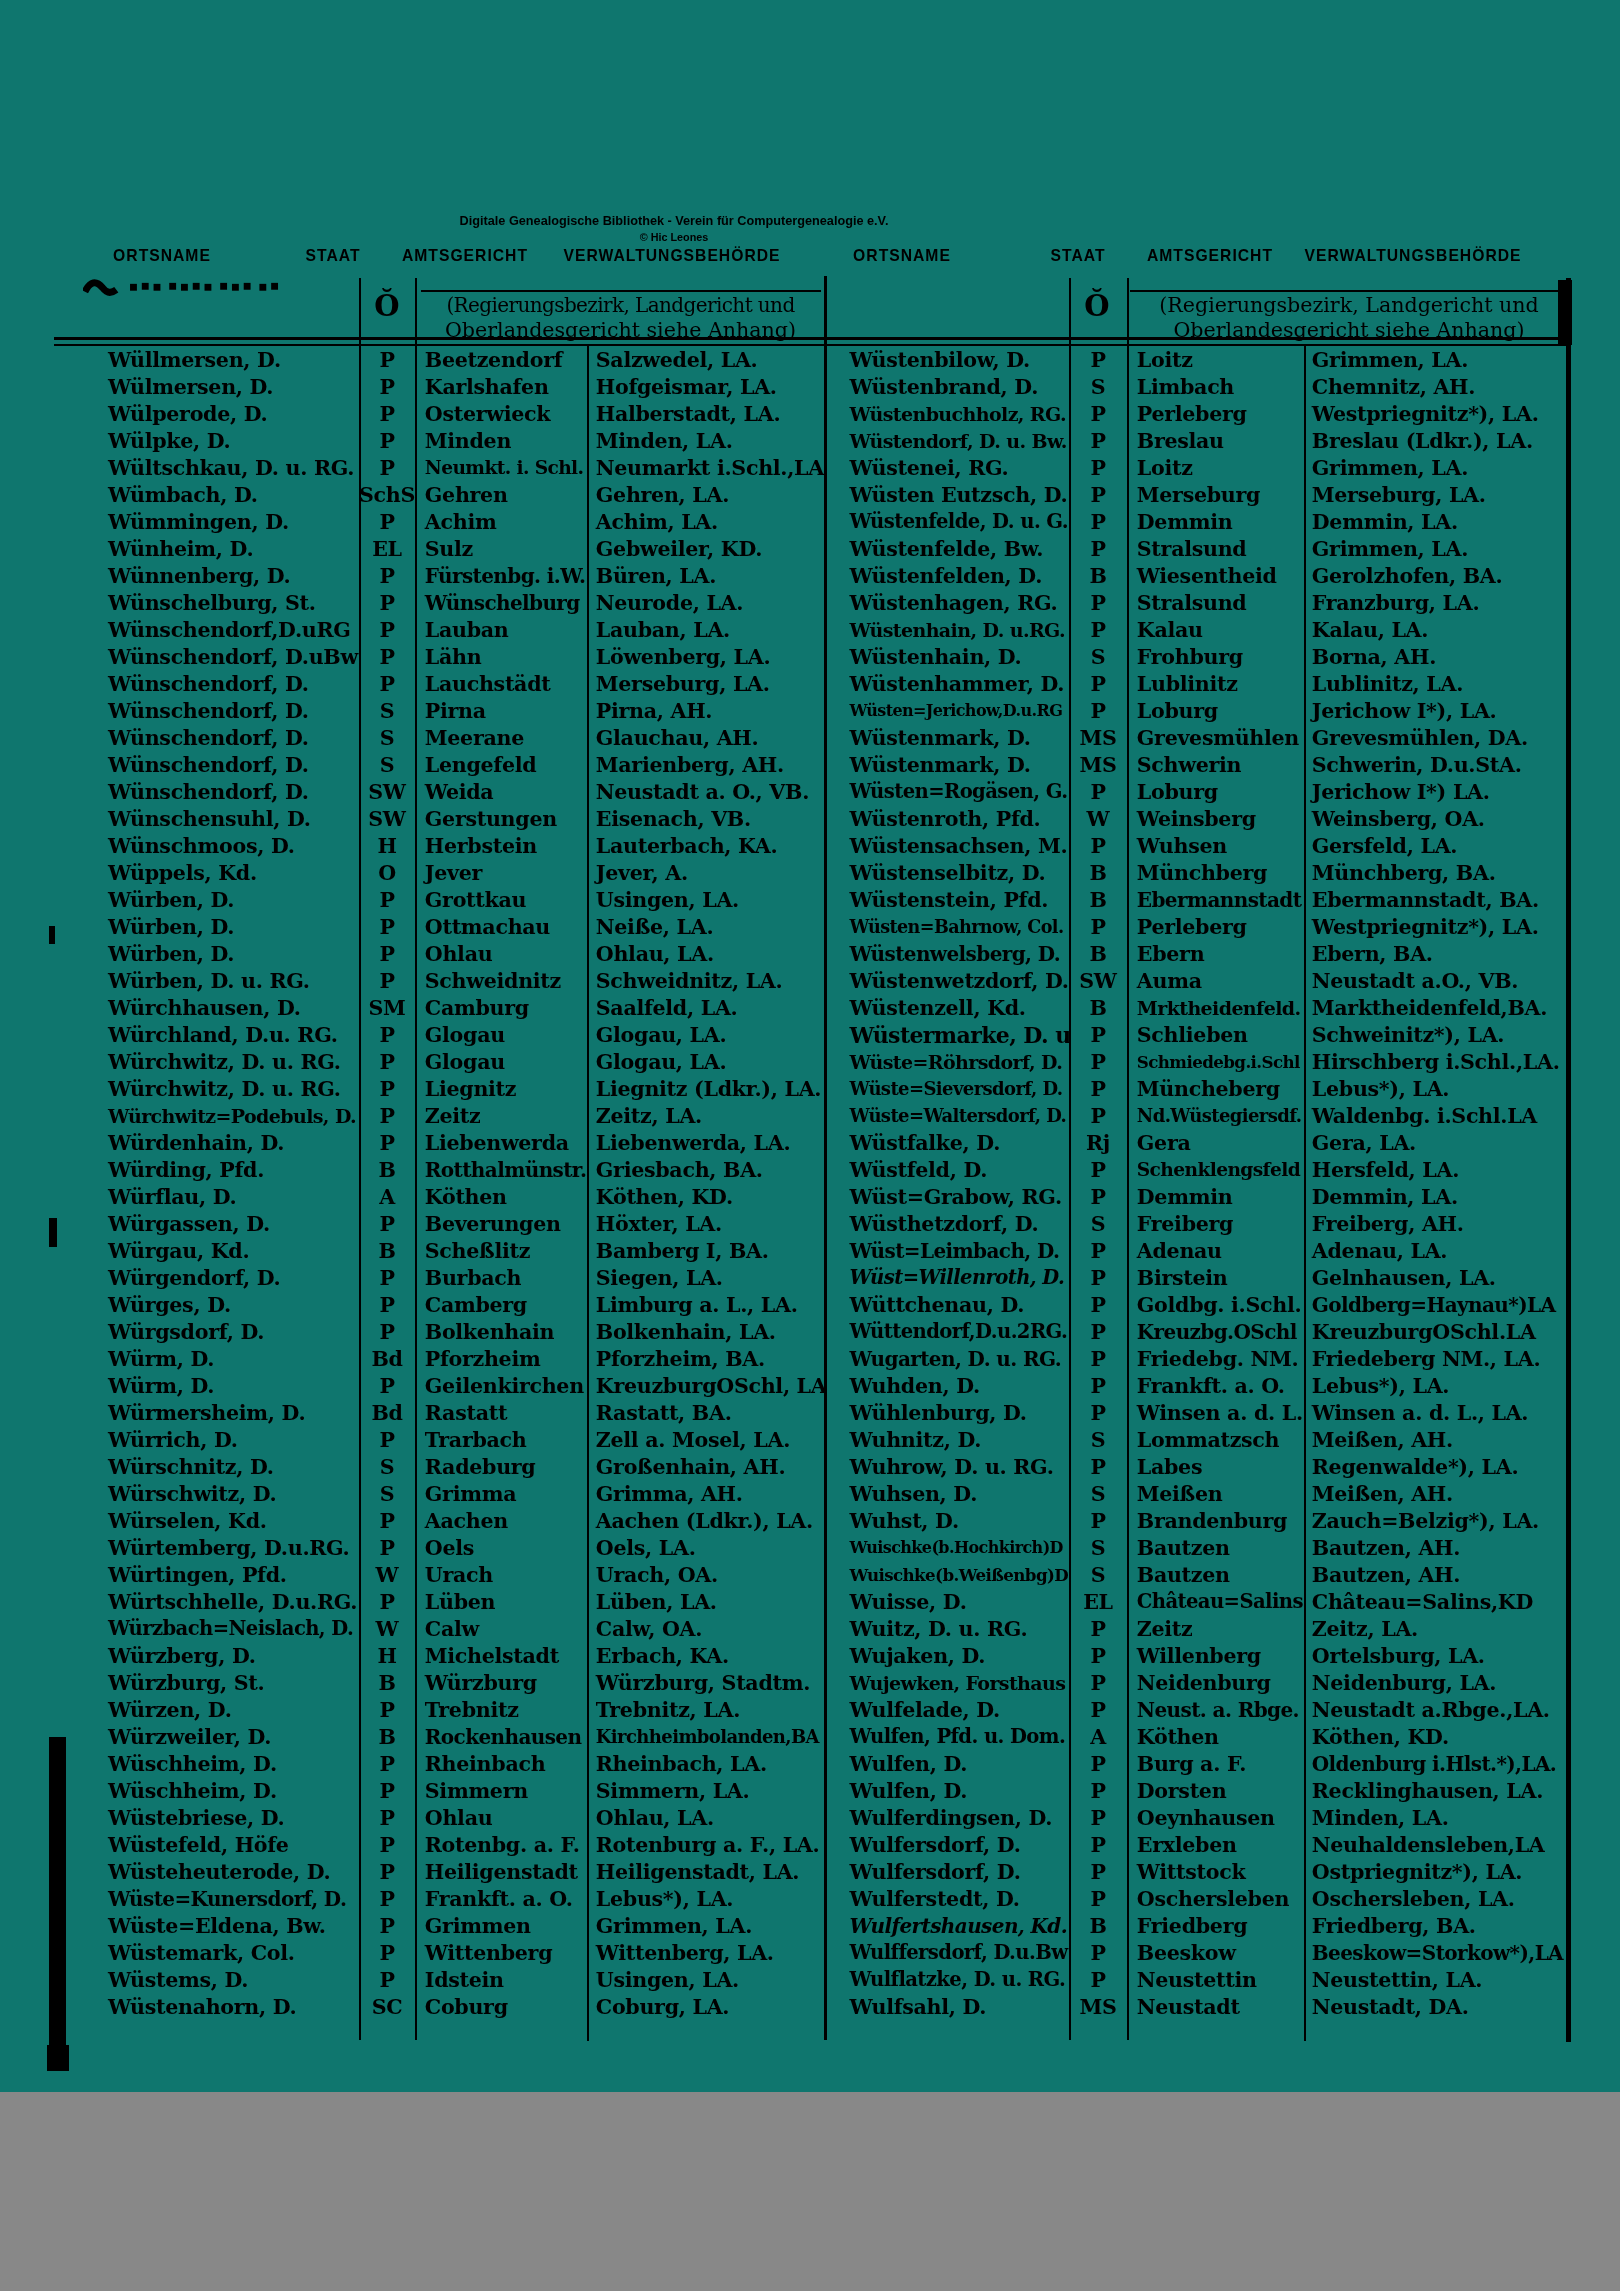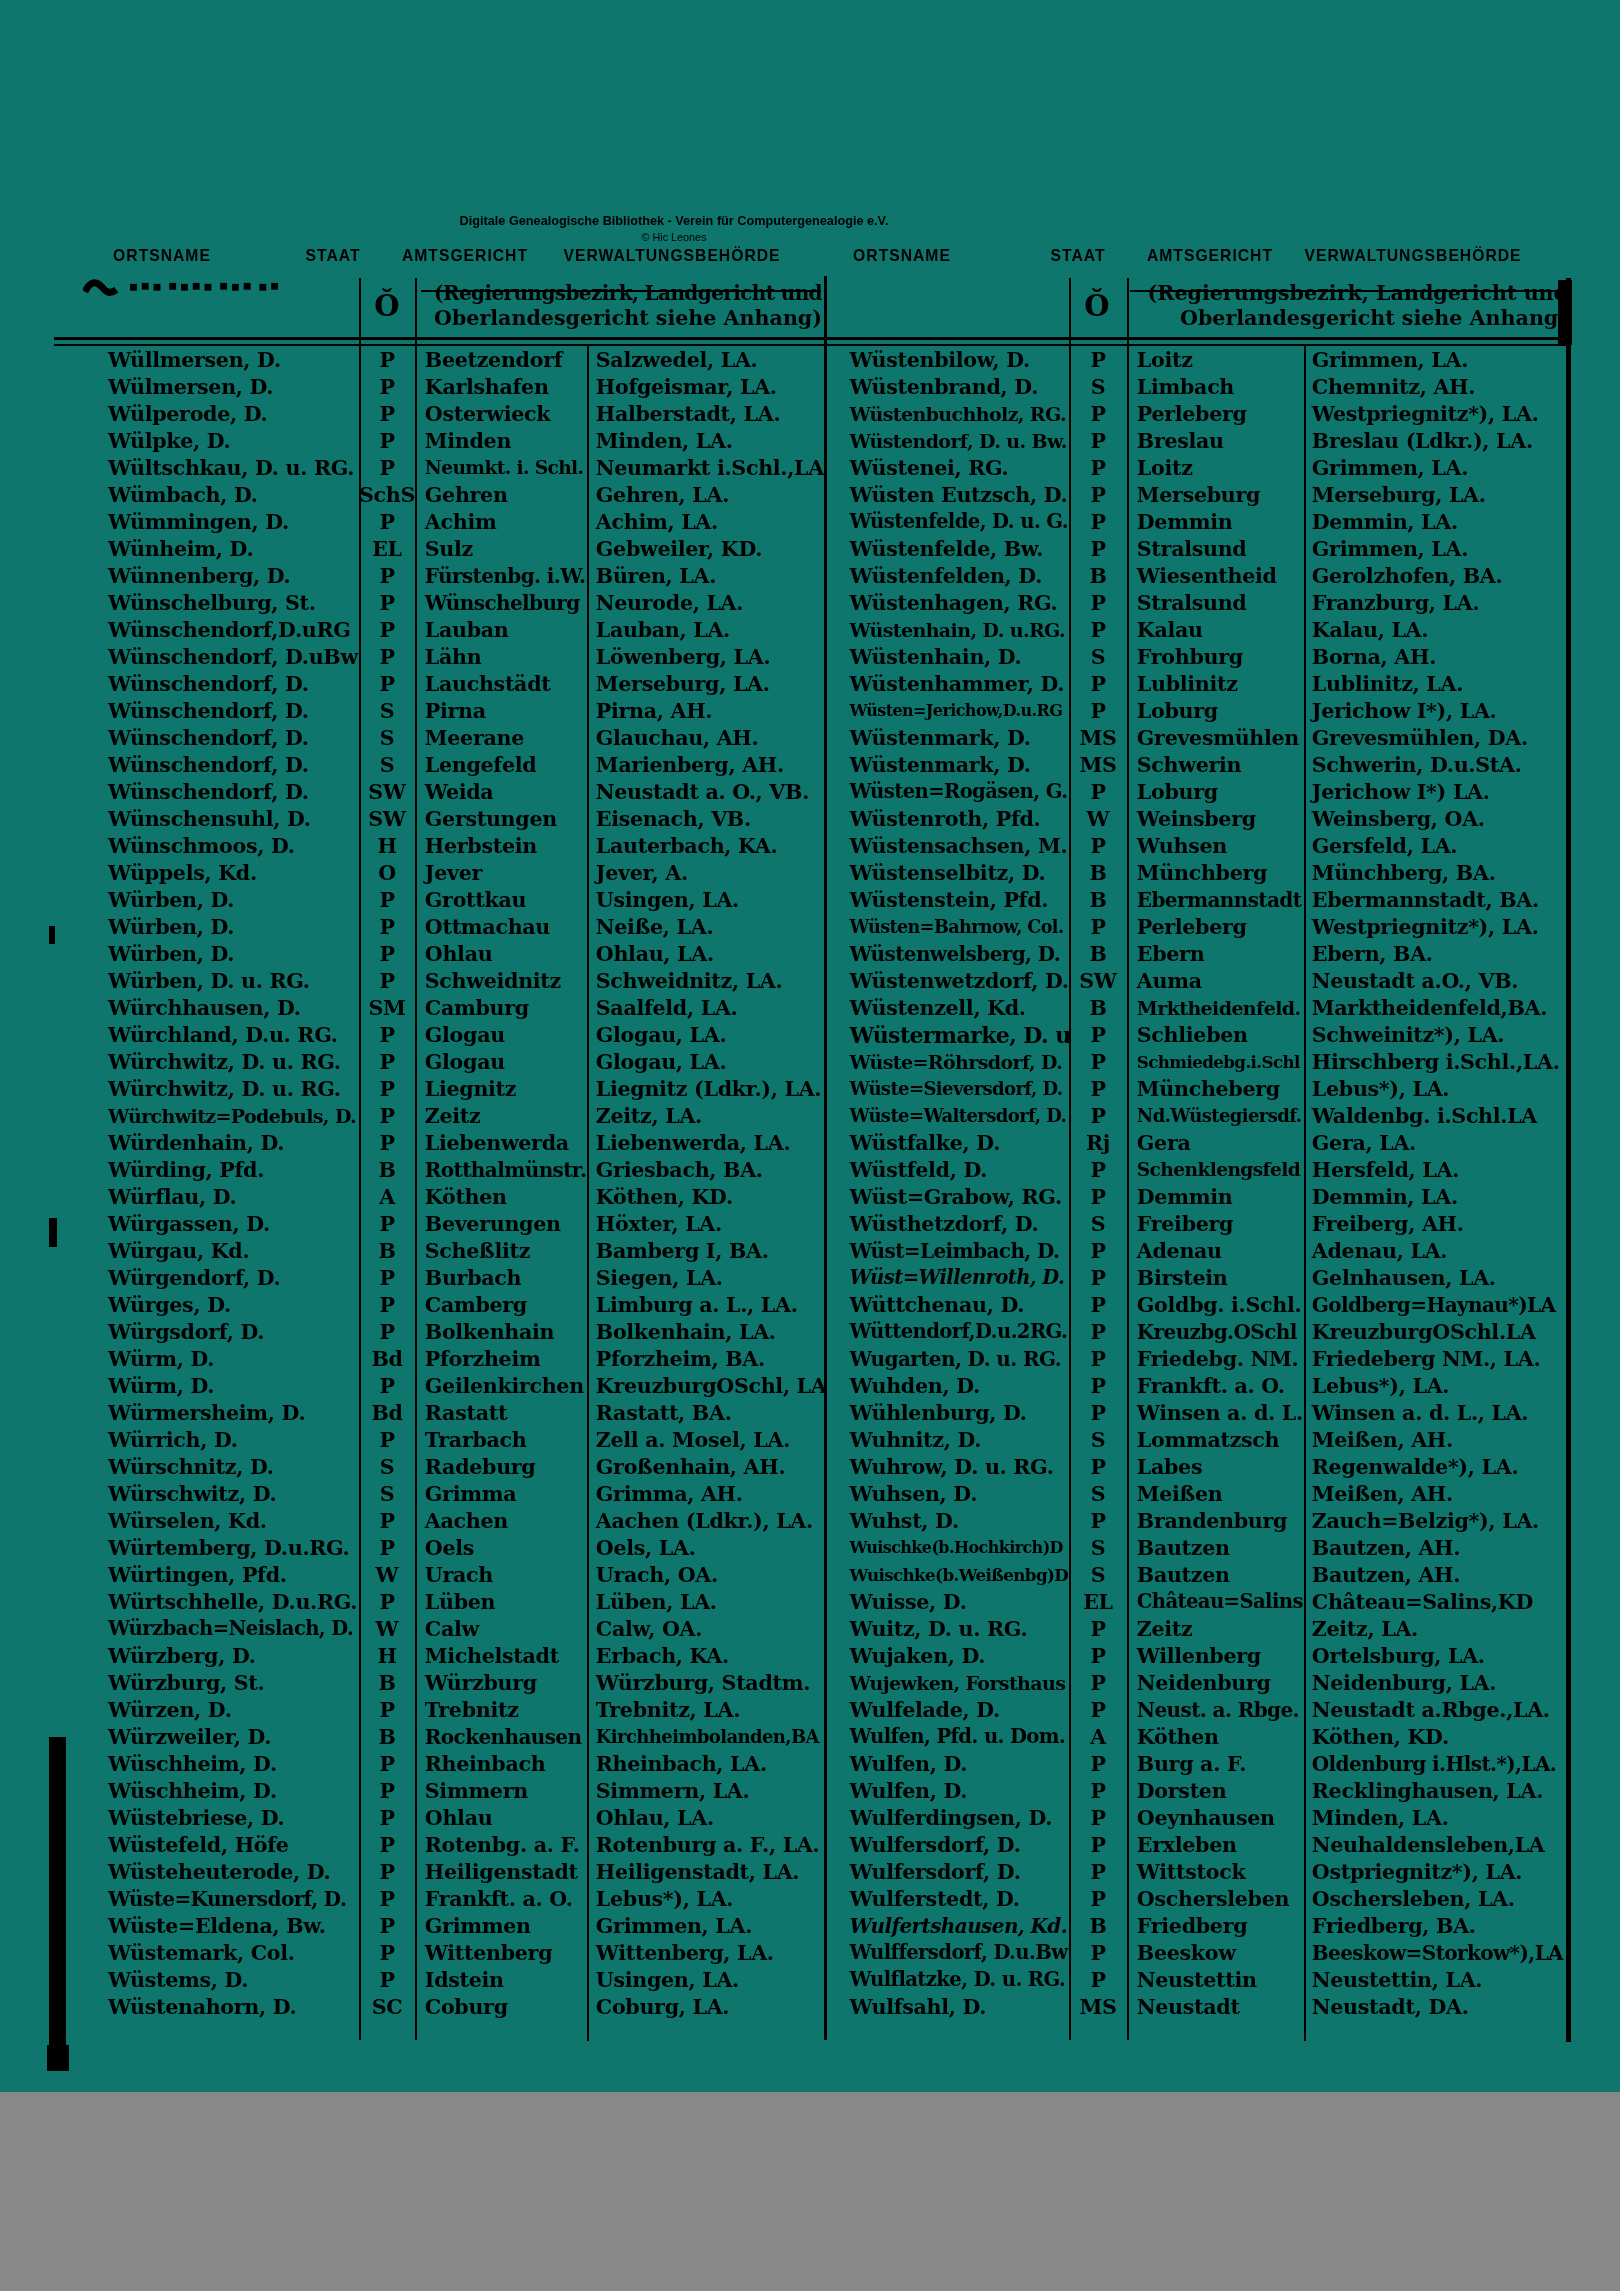--- a/index.html
+++ b/index.html
@@ -2,26 +2,26 @@
 <html><head>
 <meta charset="utf-8">
 <style>
   html,body{margin:0;padding:0;background:#888;}
   #page{position:relative;width:1620px;height:2092px;background:#0f766e;overflow:hidden;
         font-family:"DejaVu Serif",serif;color:#000;}
   .sans{font-family:"Liberation Sans",sans-serif;}
   .abs{position:absolute;}
   .ctr{transform:translateX(-50%);}
   .wm1{top:214px;left:674px;font-size:12.7px;font-weight:bold;letter-spacing:0px;white-space:nowrap;}
-  .wm2{top:231px;left:674px;font-size:10.8px;font-weight:normal;white-space:nowrap;}
+  .wm2{top:231px;left:674px;font-size:10.8px;font-weight:bold;white-space:nowrap;}
   .colhead{top:247px;font-size:15.7px;font-weight:bold;letter-spacing:1px;white-space:nowrap;}
   .vline{background:#000;}
   .hline{background:#000;}
   .staatsym{top:289px;width:56px;text-align:center;font-size:29px;font-weight:bold;}
-  .notebox{top:281px;text-align:right;font-weight:bold;}
+  .notebox{top:293px;text-align:center;font-weight:normal;}
   .note-line{font-size:20.6px;line-height:24.5px;white-space:nowrap;overflow:hidden;}
   .rows{top:346px;}
   .row{display:flex;height:27px;align-items:center;}
   .cell{font-weight:bold;font-size:20.6px;letter-spacing:-0.3px;white-space:nowrap;overflow:hidden;flex:none;}
   .c-o{box-sizing:border-box;}
   .c-s{text-align:center;}
   .left  .c-o{width:302px;padding-left:51px;}
   .left  .c-s{width:56px;}
   .left  .c-a{width:173px;padding-left:9.8px;box-sizing:border-box;}
   .left  .c-v{width:237px;padding-left:7.8px;box-sizing:border-box;}

